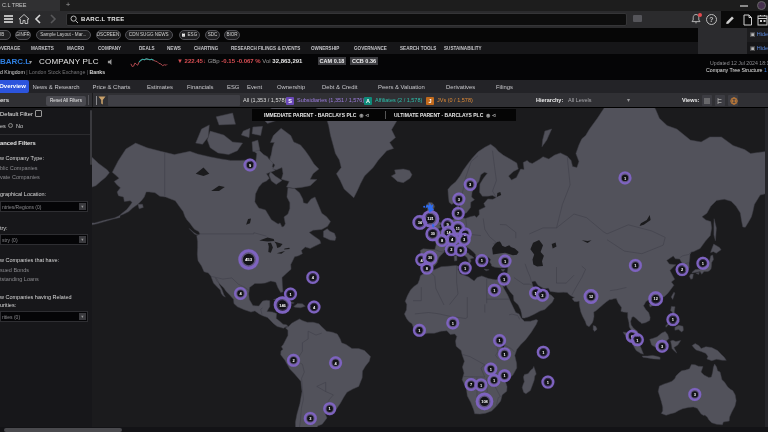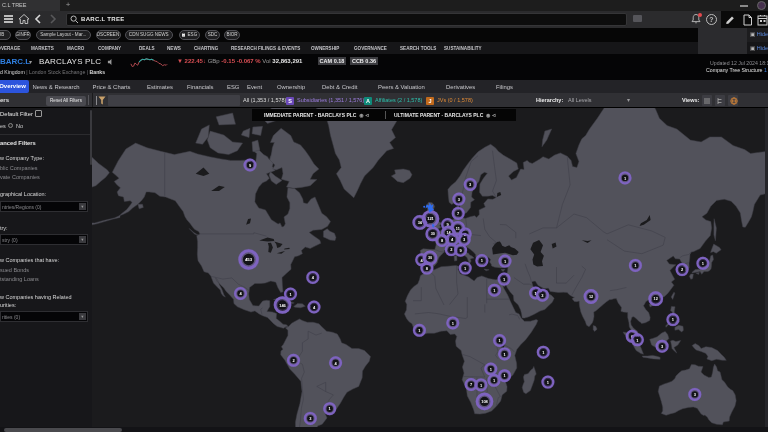--- a/index.html
+++ b/index.html
@@ -77,21 +77,21 @@
 <div class="ab tx" style="left:194px;top:45.5px;font-size:4.6px;font-weight:bold;color:#c4c4c8">CHARTING</div>
 <div class="ab tx" style="left:231px;top:45.5px;font-size:4.6px;font-weight:bold;color:#c4c4c8">RESEARCH</div>
 <div class="ab tx" style="left:258px;top:45.5px;font-size:4.6px;font-weight:bold;color:#c4c4c8">FILINGS &amp; EVENTS</div>
 <div class="ab tx" style="left:311px;top:45.5px;font-size:4.6px;font-weight:bold;color:#c4c4c8">OWNERSHIP</div>
 <div class="ab tx" style="left:354px;top:45.5px;font-size:4.6px;font-weight:bold;color:#c4c4c8">GOVERNANCE</div>
 <div class="ab tx" style="left:400px;top:45.5px;font-size:4.6px;font-weight:bold;color:#c4c4c8">SEARCH TOOLS</div>
 <div class="ab tx" style="left:444px;top:45.5px;font-size:4.6px;font-weight:bold;color:#c4c4c8">SUSTAINABILITY</div>
 <div class="ab tx" style="left:750px;top:45px;font-size:5.5px;color:#bbb">▣ <span style="color:#5a8ae0">Hide</span></div>
 <div class="ab tx" style="left:0;top:57px;font-size:8px;font-weight:bold;color:#2f7fe0">BARC.L</div>
 <div class="ab tx" style="left:29px;top:58px;font-size:6px;color:#9a9a9a">▾</div>
-<div class="ab tx" style="left:39px;top:57px;font-size:8px;color:#e6e6e6;letter-spacing:0.2px">BARCLAYS PLC</div>
+<div class="ab tx" style="left:39px;top:57px;font-size:8px;color:#e6e6e6;letter-spacing:0.2px">COMPANY PLC</div>
 <svg class="ab" style="left:107px;top:58px" width="8" height="8" viewBox="0 0 9 9">
     <path d="M1 3 L3 3 L5 1 L5 8 L3 6 L1 6 Z" fill="#9a9a9a"></path>
   </svg>
 <svg class="ab" style="left:130px;top:56px" width="38" height="13" viewBox="0 0 42 13">
     <path d="M1,8 L2.5,11 L4,10.5 L5.5,7 L7,8.5 L8.5,9.5 L10,6 L12,4 L14,3 L16,3.5 L18,2.5 L20,3 L22,3.5 L24,3 L26,4 L28,5 L30,5.5 L32,7.5 L34,8 L36,10 L38,9 L40,9.5 L41,8.5" fill="none" stroke="#b04a50" stroke-width="1.1"></path>
     <path d="M10,6 L12,4 L14,3 L16,3.5 L18,2.5 L20,3 L22,3.5 L24,3 L26,4" fill="none" stroke="#2fa8a0" stroke-width="1.2"></path>
   </svg>
 <div class="ab tx" style="left:177px;top:58px;font-size:6px;color:#d94f54;font-weight:bold">▼ 222.45↓ <span style="color:#9a9a9a;font-weight:normal">GBp</span> -0.15 -0.067&nbsp;% <span style="color:#9a9a9a;font-weight:normal">Vol</span> <span style="color:#e6e6e6">32,863,291</span></div>
 <div class="ab tx" style="left:318px;top:57px;width:28px;height:8px;background:#3c3c40;color:#ededed;font-size:5.5px;line-height:8px;text-align:center;font-weight:bold">CAM 0.18</div>
 <div class="ab tx" style="left:350px;top:57px;width:28px;height:8px;background:#3c3c40;color:#ededed;font-size:5.5px;line-height:8px;text-align:center;font-weight:bold">CCB 0.36</div>

